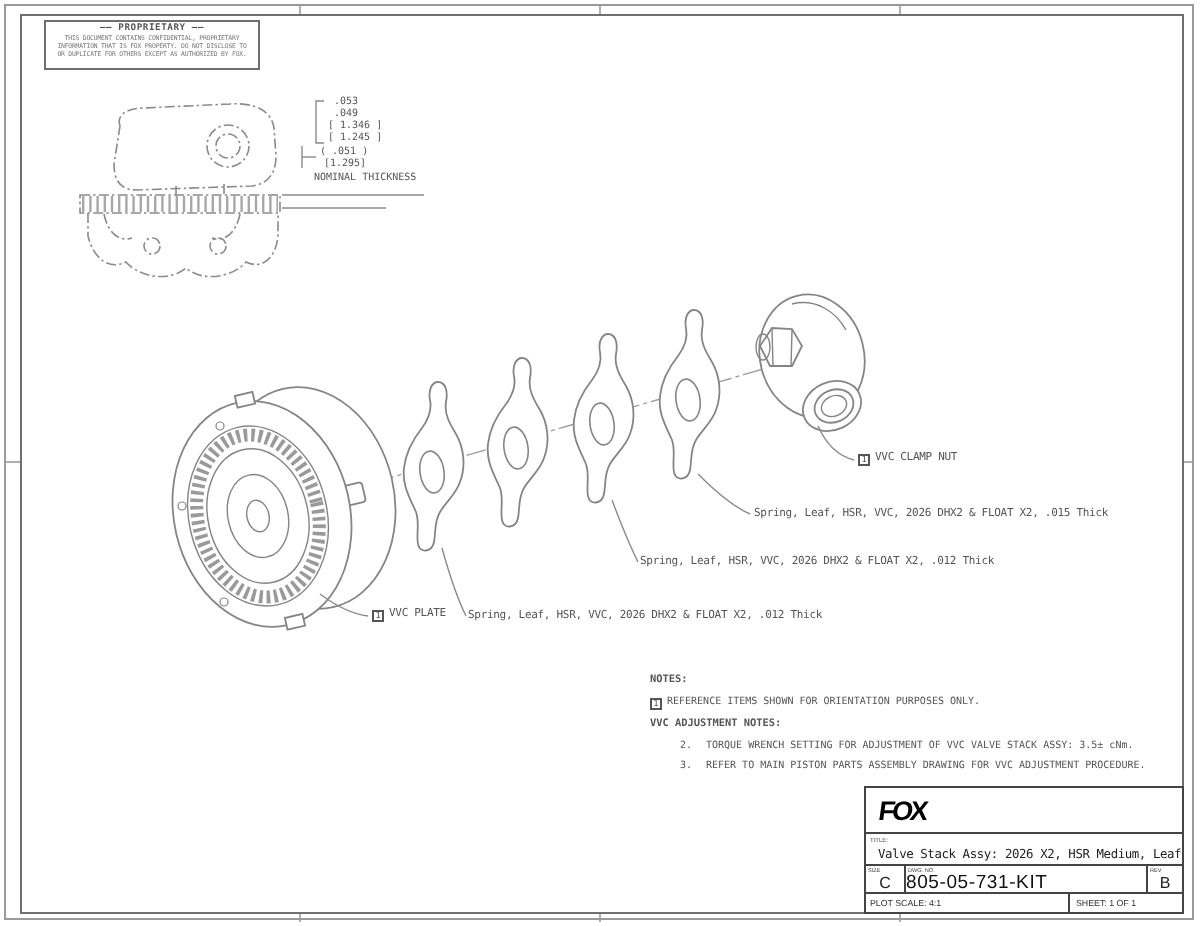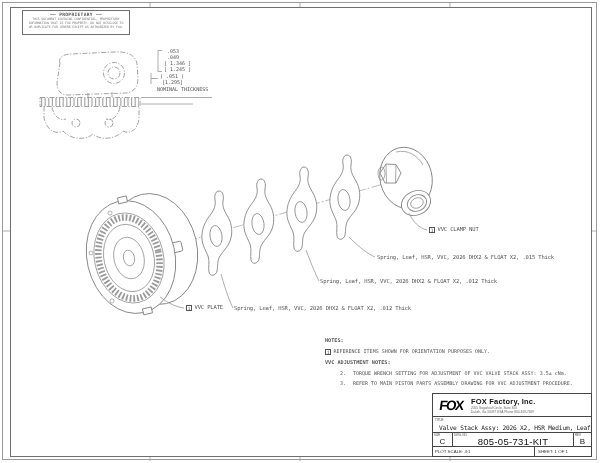--- a/index.html
+++ b/index.html
@@ -31,21 +31,21 @@
   .tb-addr{font-size:3.2px;color:#666;line-height:1.25;white-space:nowrap}
   .tb-row2{height:16px;border-bottom:1px solid #444;position:relative}
   .tb-title-label{position:absolute;left:2px;top:1px;font-size:3px;color:#444}
   .tb-title{position:absolute;left:6px;top:6.5px;font-size:6.2px;color:#222;white-space:nowrap;font-family:"DejaVu Sans Mono",monospace;letter-spacing:-.2px}
   .tb-row3{height:14px;border-bottom:1px solid #444;display:flex}
   .tb-cell{position:relative;border-right:1px solid #444}
   .tb-cell:last-child{border-right:none}
   .tb-cell-label{position:absolute;left:1px;top:0;font-size:2.8px;color:#444;white-space:nowrap}
   .tb-size{width:20px;text-align:center}
   .tb-size-val{font-size:8px;margin-top:4px}
-  .tb-dwg{flex:1;text-align:center}
+  .tb-dwg{flex:1;text-align:left}
   .tb-dwg-val{font-size:9.5px;margin-top:3px;letter-spacing:.3px;color:#111}
   .tb-rev{width:17px;text-align:center}
   .tb-rev-val{font-size:8px;margin-top:4px}
   .tb-row4{height:9px;display:flex;font-size:4.4px;color:#333}
   .tb-plot{flex:1;border-right:1px solid #444;padding:1.5px 0 0 2px}
   .tb-sheet{width:56px;padding:1.5px 0 0 3px}
 </style>
 </head>
 <body>
 
@@ -176,25 +176,20 @@
     <span class="num">2.</span><span>TORQUE WRENCH SETTING FOR ADJUSTMENT OF VVC VALVE STACK ASSY: 3.5± cNm.</span>
   </div>
   <div class="row" style="padding-left:15px">
     <span class="num">3.</span><span>REFER TO MAIN PISTON PARTS ASSEMBLY DRAWING FOR VVC ADJUSTMENT PROCEDURE.</span>
   </div>
 </div>
 
 <div class="tb">
   <div class="tb-row1">
     <div class="tb-logo">FOX</div>
-    <div class="tb-co">
-      <div class="tb-co-name">FOX Factory, Inc.</div>
-      <div class="tb-addr">2055 Sugarloaf Circle, Suite 300</div>
-      <div class="tb-addr">Duluth, Ga 30097 USA Phone 800-369-7469</div>
-    </div>
   </div>
   <div class="tb-row2">
     <div class="tb-title-label">TITLE:</div>
     <div class="tb-title">Valve Stack Assy: 2026 X2, HSR Medium, Leaf</div>
   </div>
   <div class="tb-row3">
     <div class="tb-cell tb-size">
       <div class="tb-cell-label">SIZE</div>
       <div class="tb-size-val">C</div>
     </div>

